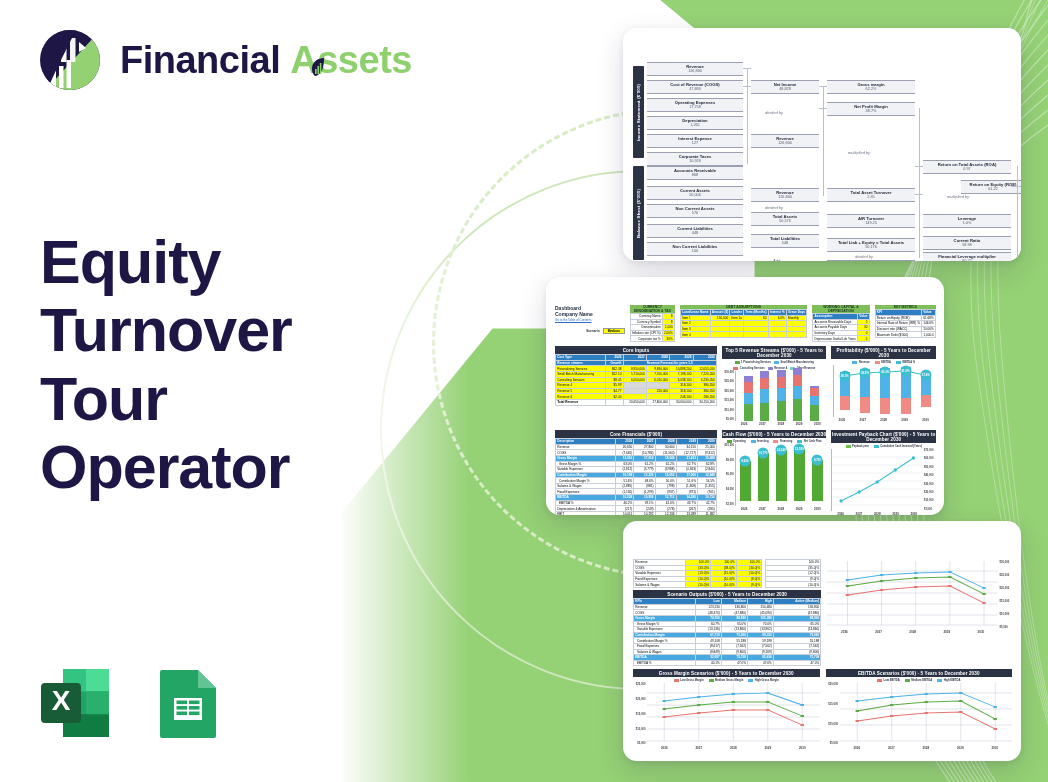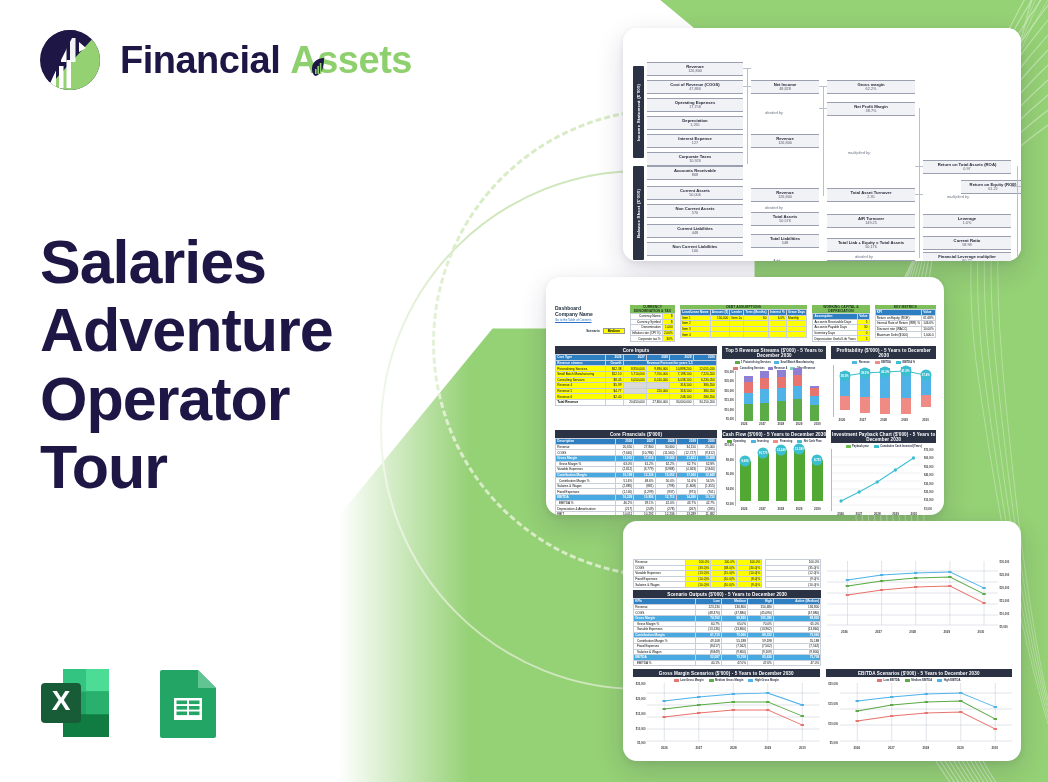--- a/index.html
+++ b/index.html
@@ -201,24 +201,24 @@
     </div>
   </div>
   <svg style="position:absolute;left:310px;top:56px;width:16px;height:22px" viewBox="0 0 16 22">
     <path d="M14,2 C14,13 11,19 5,20 C2,18 1,12 3,8 C5,4 10,2 14,2 Z" fill="#1e1746"></path>
     <rect x="5" y="13" width="1.6" height="5" fill="#8ed06d"></rect>
     <rect x="7.4" y="10" width="1.6" height="8" fill="#8ed06d"></rect>
     <rect x="9.8" y="7" width="1.6" height="11" fill="#8ed06d"></rect>
   </svg>
 
   <div class="headline">
-    <div>Salaries</div>
-    <div>Adventure</div>
+    <div>Equity</div>
+    <div>Turnover</div>
+    <div>Tour</div>
     <div>Operator</div>
-    <div>Tour</div>
   </div>
 
   <div class="app-icons">
     <svg class="app-icon" viewBox="0 0 78 78">
       <rect x="27" y="5" width="46" height="68" rx="2" fill="#21a366"></rect>
       <rect x="27" y="5" width="23" height="22.6" fill="#33c481"></rect>
       <rect x="50" y="5" width="23" height="22.6" fill="#4ddc95"></rect>
       <rect x="50" y="27.6" width="23" height="22.6" fill="#21a366"></rect>
       <rect x="27" y="50.2" width="46" height="22.8" fill="#107c41"></rect>
       <rect x="50" y="27.6" width="23" height="22.6" fill="#2ab06d"></rect>

